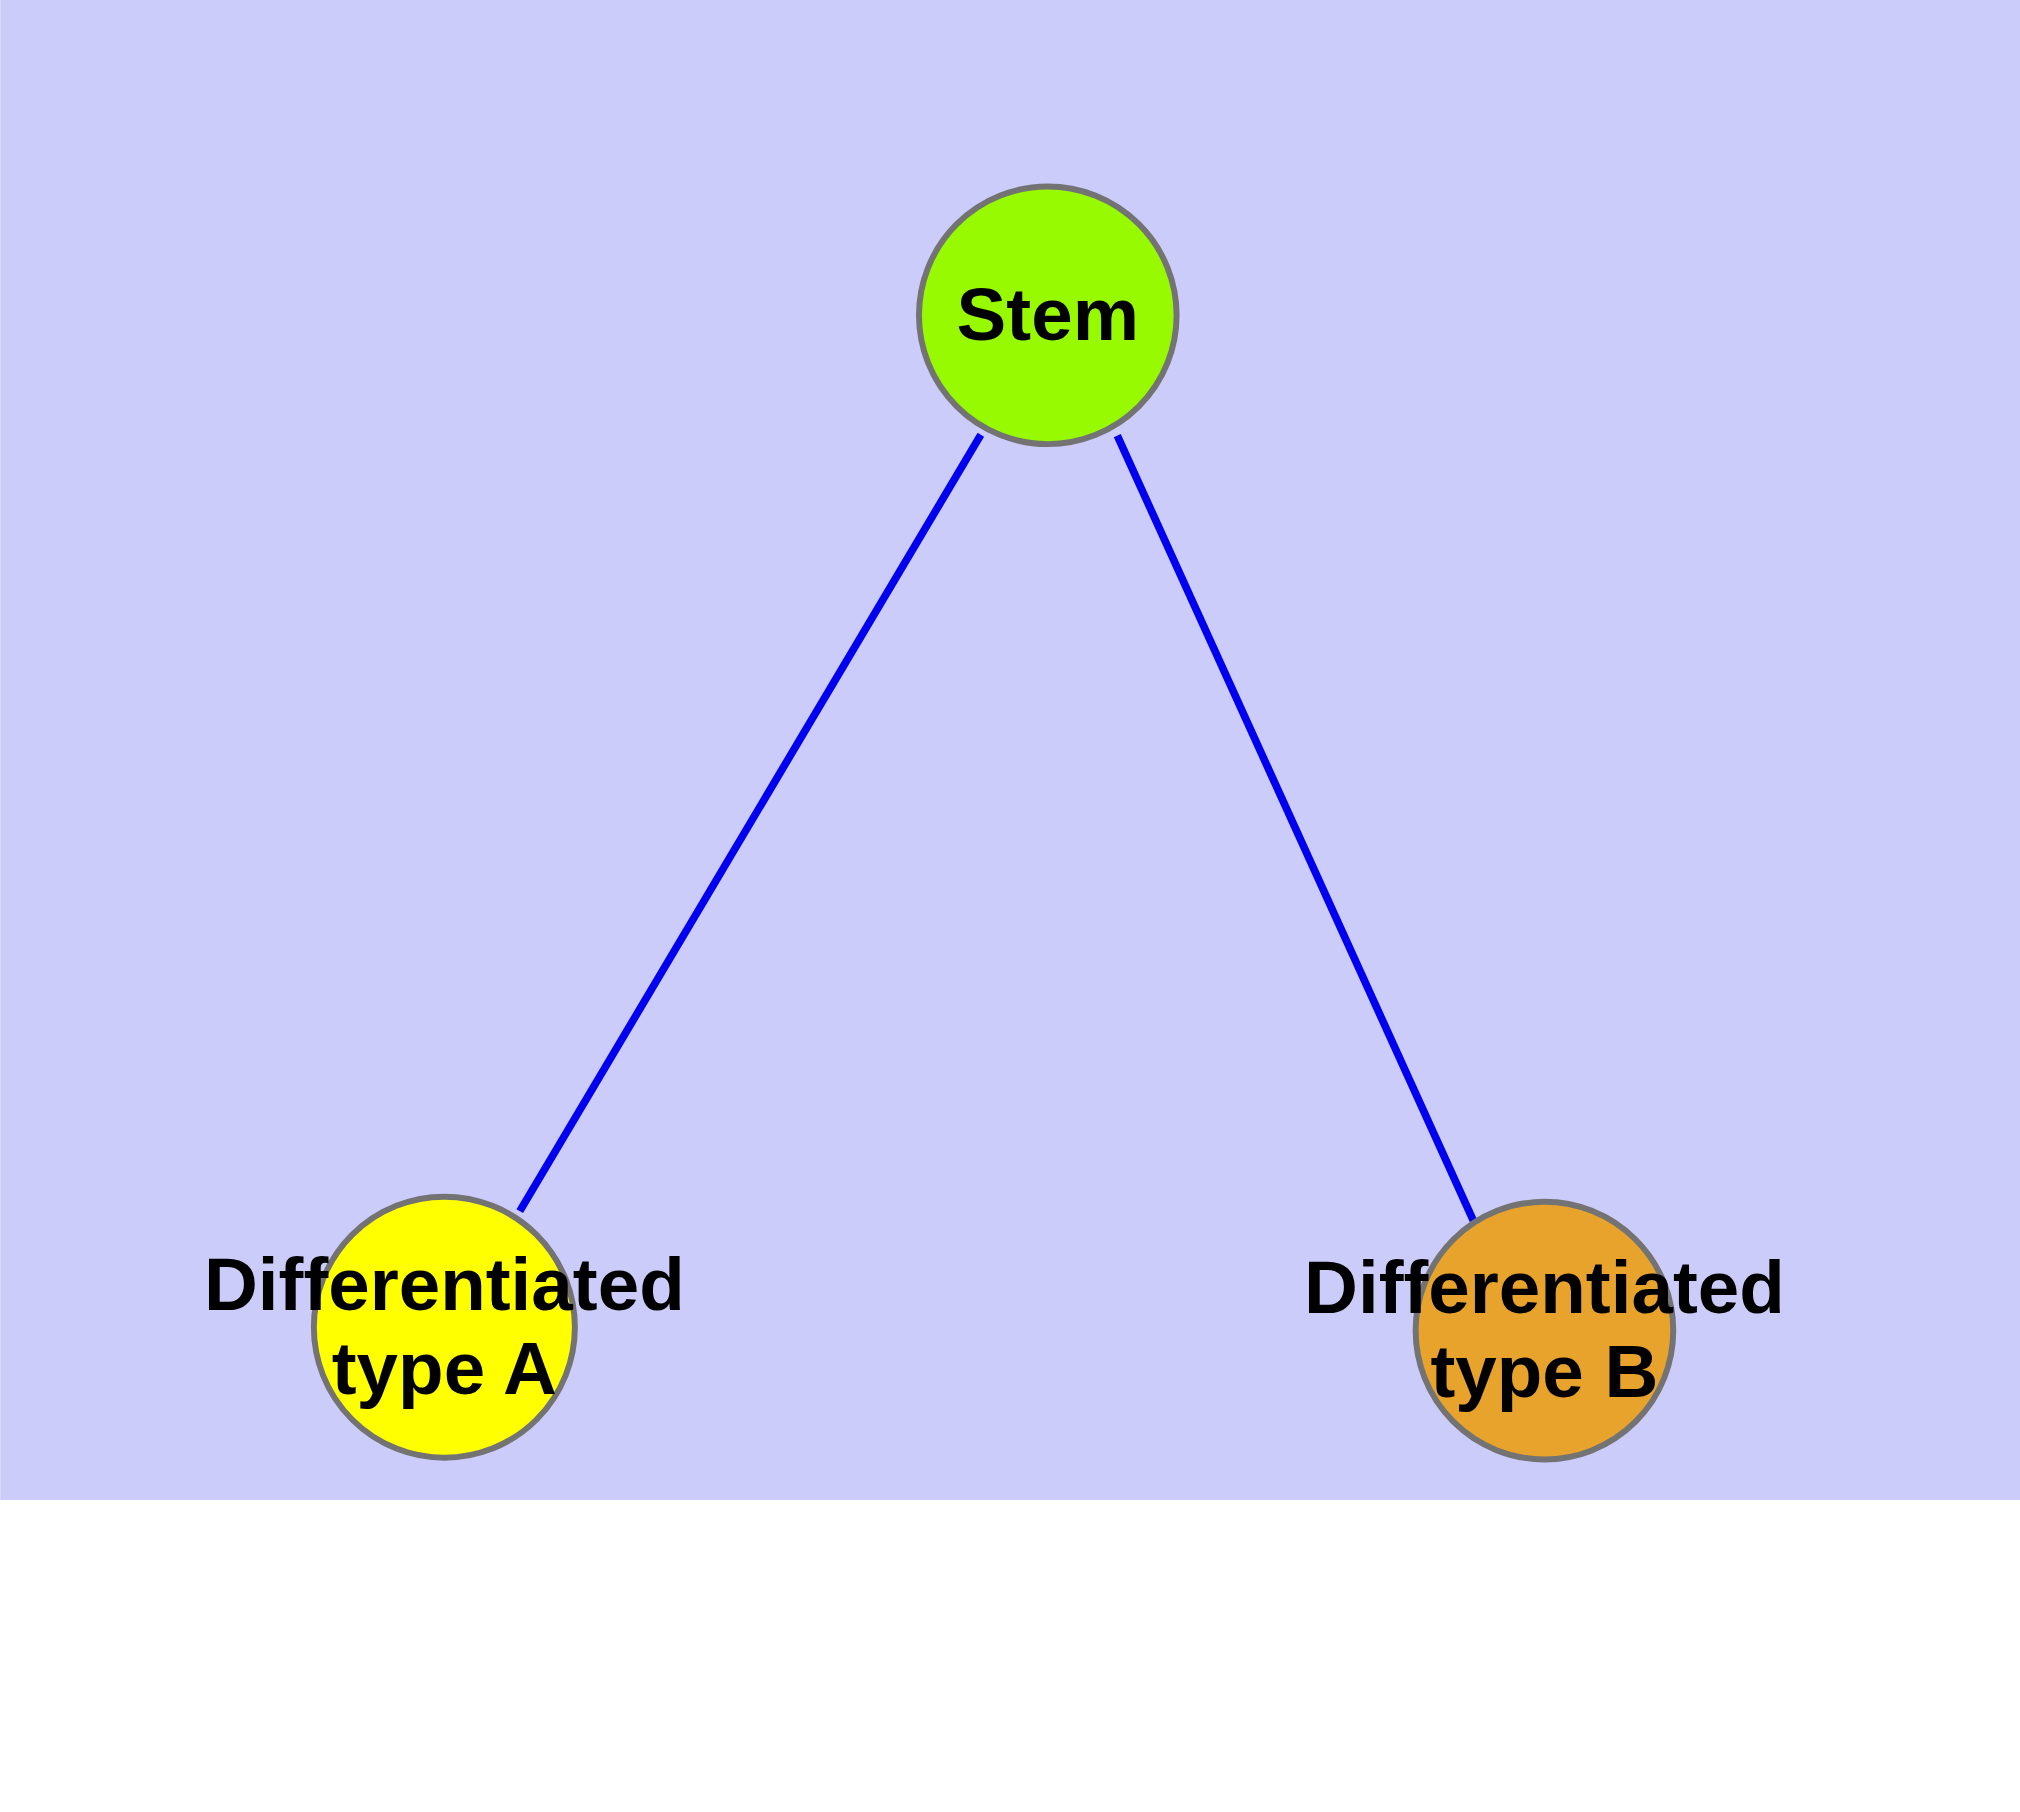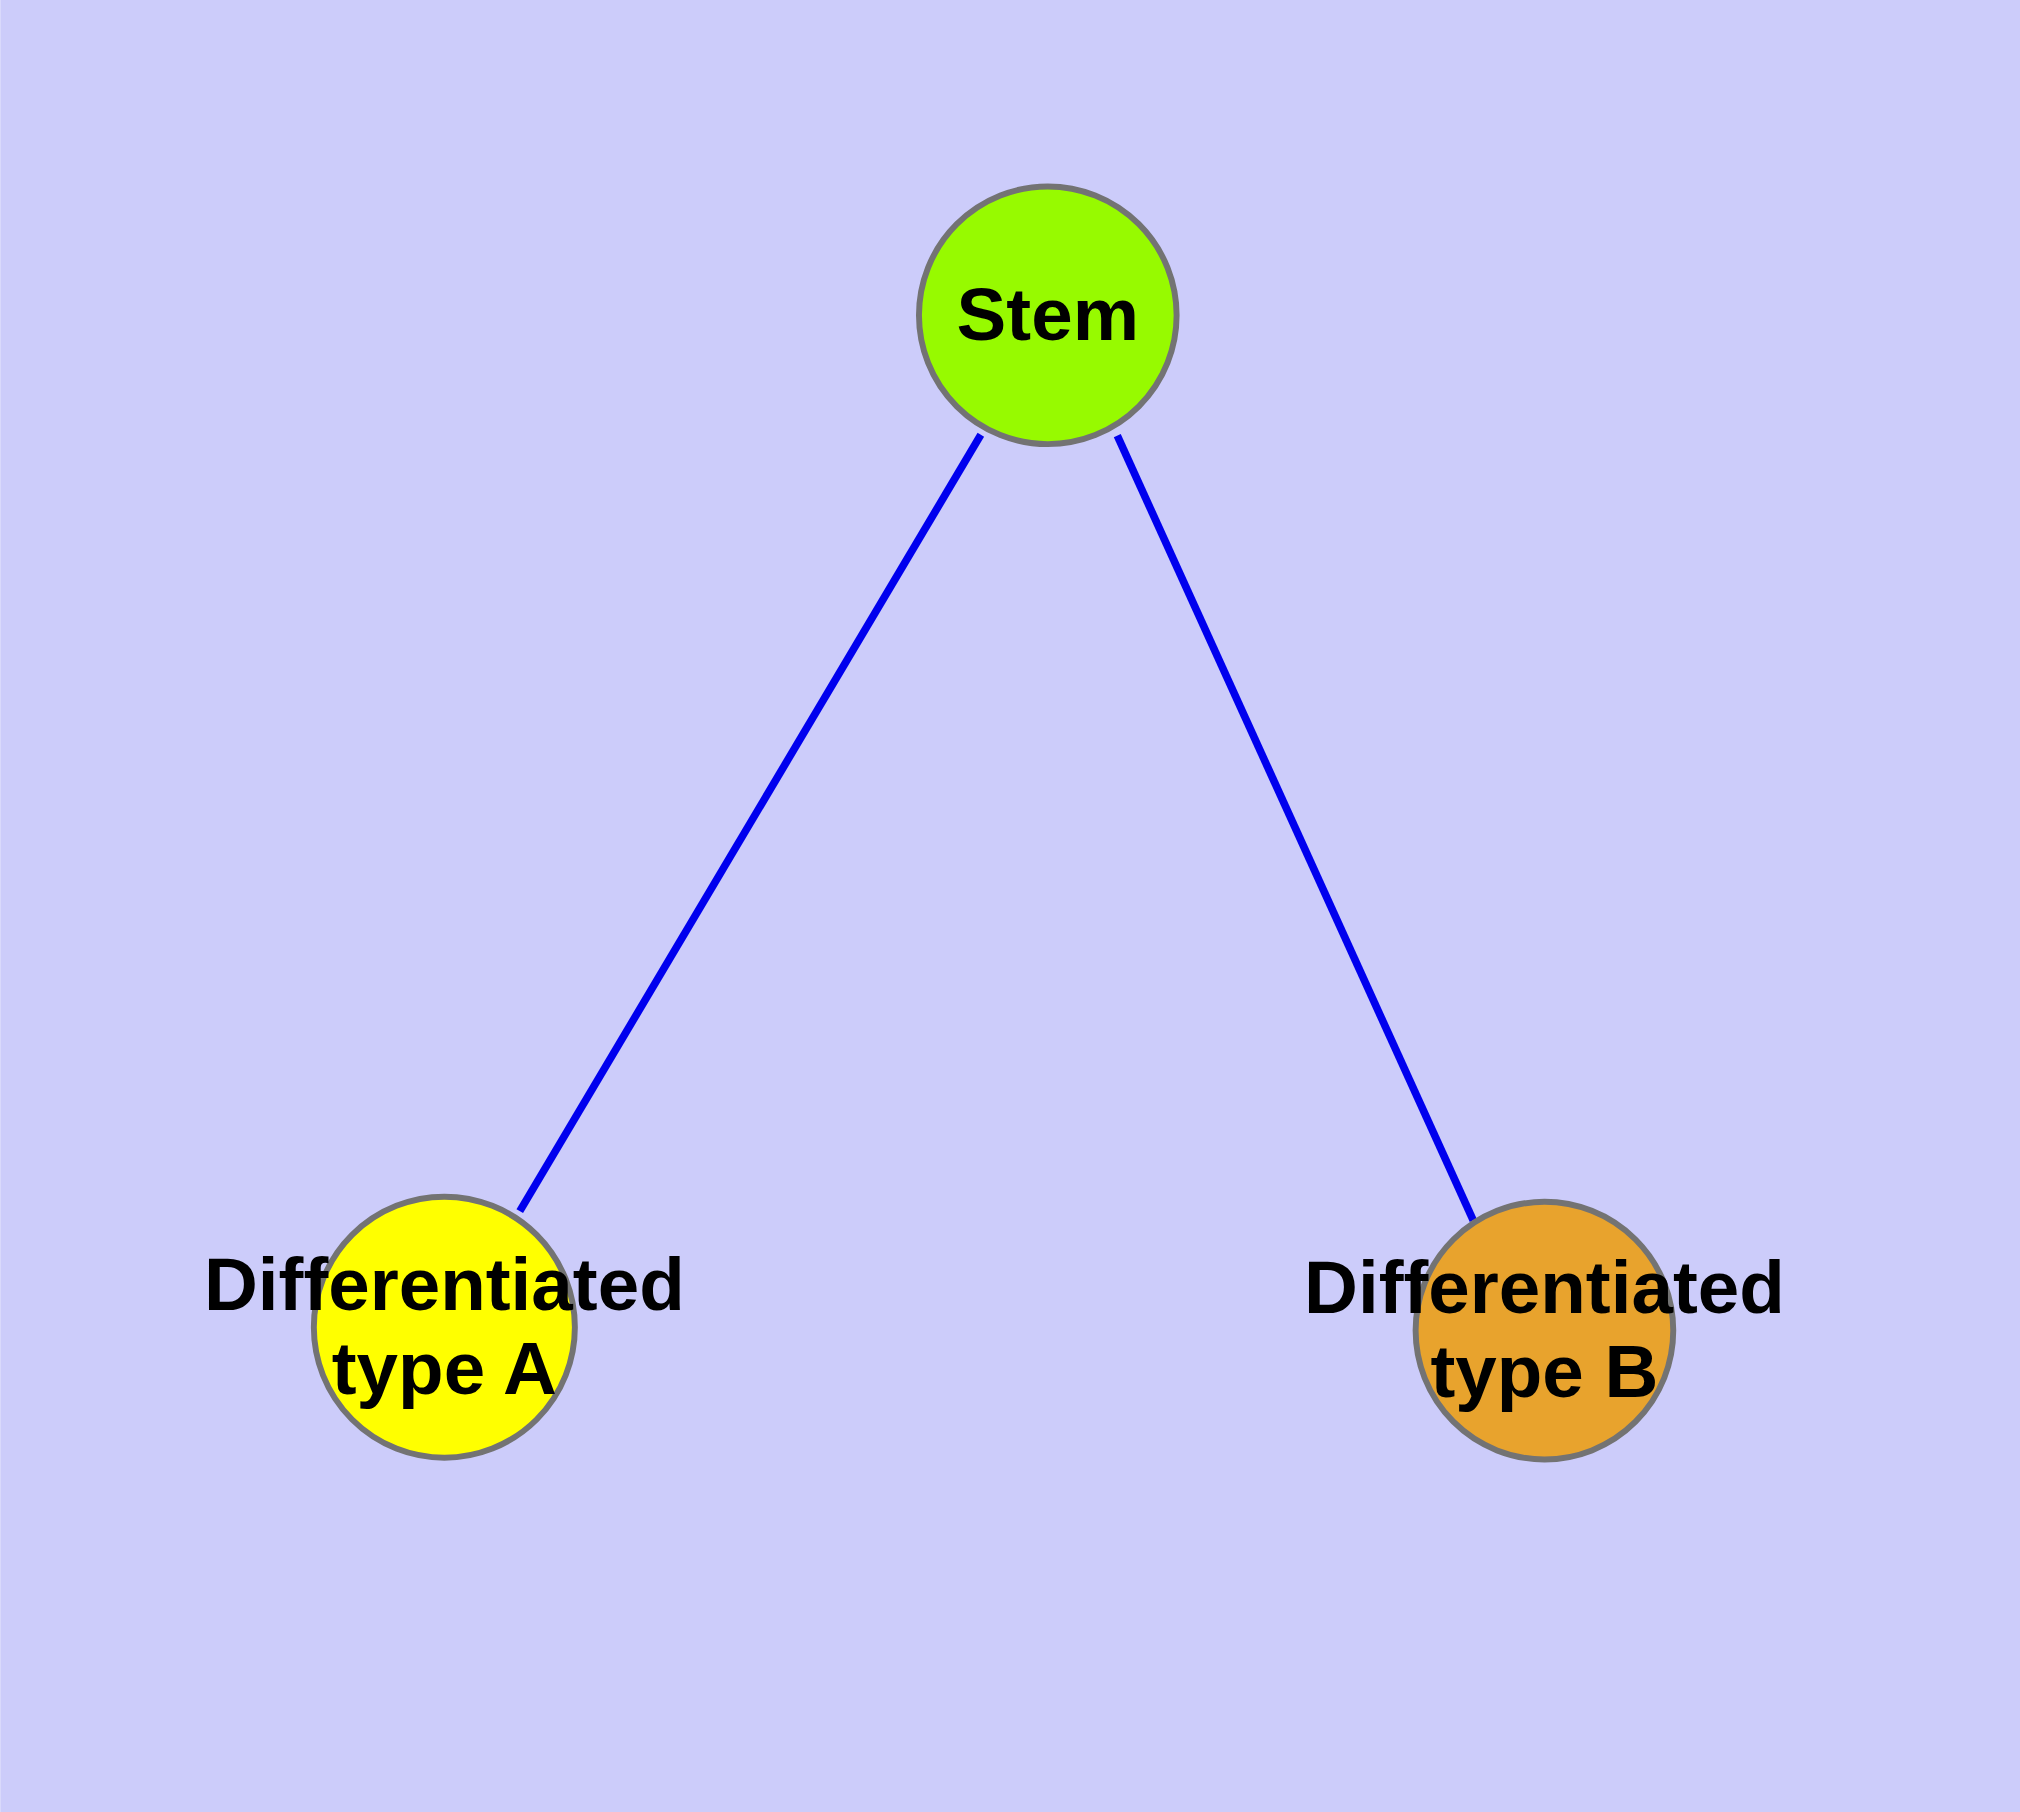--- a/index.html
+++ b/index.html
@@ -25,21 +25,21 @@
   .node-label {
     font-family: "Liberation Sans", sans-serif;
     font-weight: bold;
     fill: #000000;
     text-anchor: middle;
   }
 </style>
 </head>
 <body>
 
-<div id="canvas" style="width: 2021px; height: 1812px;">
+<div id="canvas" style="width: 2021px; height: 1500px;">
   <svg id="graph-svg" viewBox="0 0 2384 2138" xmlns="http://www.w3.org/2000/svg" style="width: 2021px; height: 1812px;">
 
     <rect id="bg-rect" x="0" y="0" width="2384" height="2138" fill="#ccccfa"></rect>
 
     <g id="edge-layer">
         <line x1="1157" y1="513" x2="613" y2="1429" stroke="#0000ee" stroke-width="9" stroke-linecap="butt"></line>
         <line x1="1318" y1="514" x2="1738" y2="1440" stroke="#0000ee" stroke-width="9" stroke-linecap="butt"></line>
       </g>
     <g id="node-layer">
         <g>

